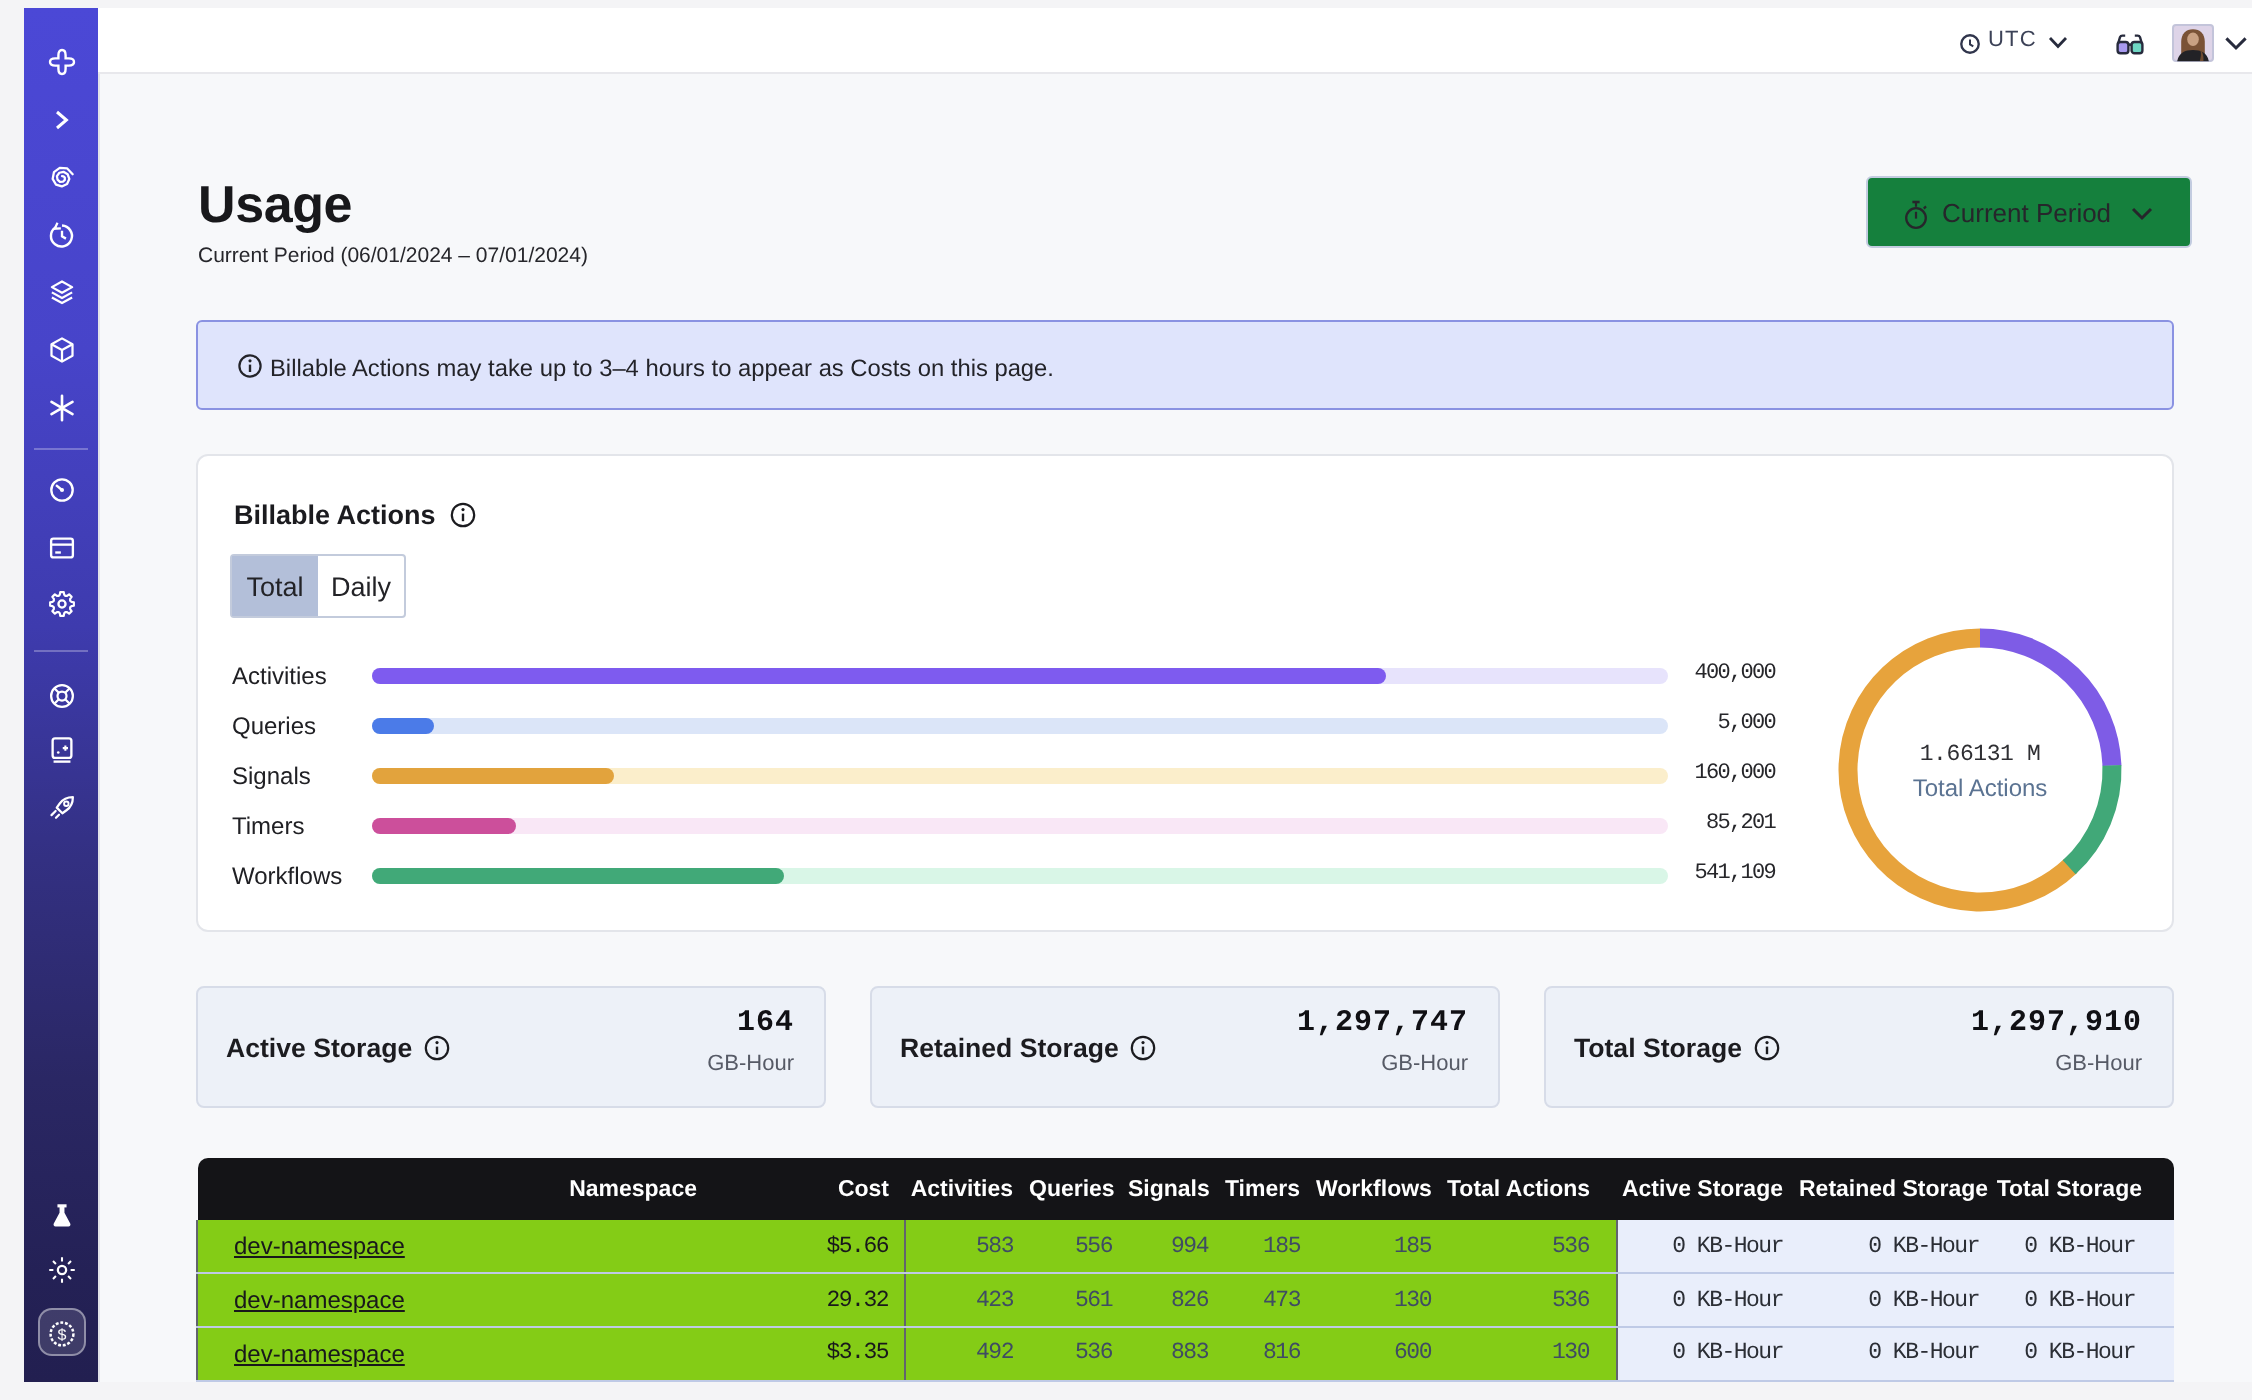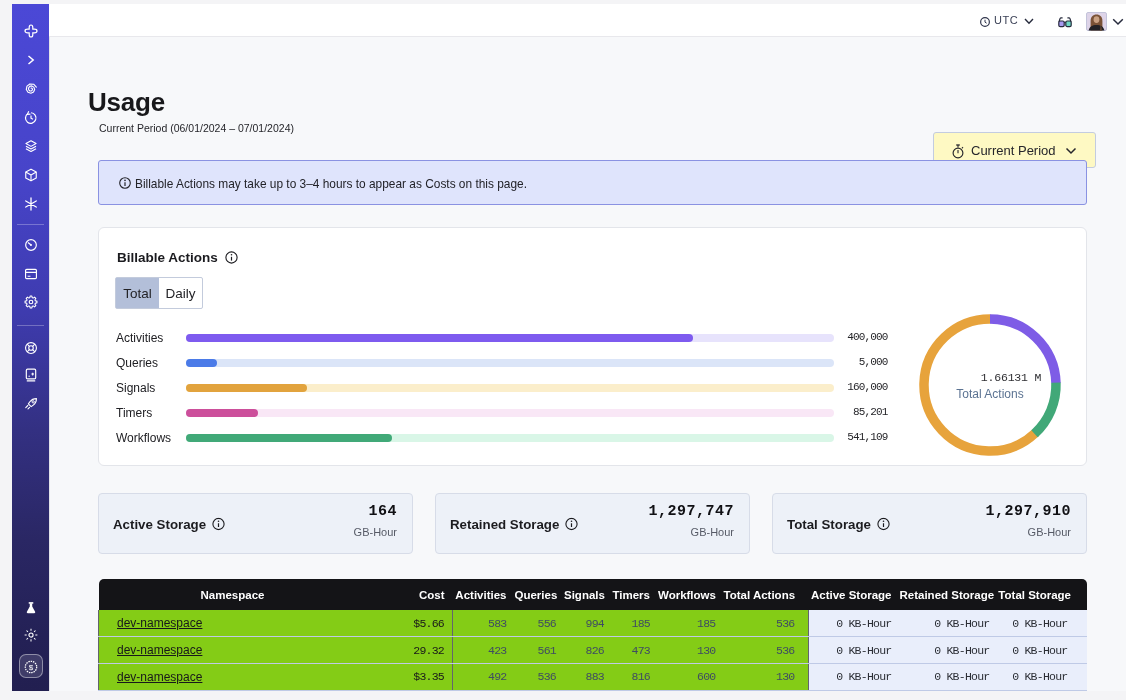--- a/index.html
+++ b/index.html
@@ -13,25 +13,25 @@
   
   #contentbg { left:49px; top:37px; width:1077px; height:654px; background:#f7f8fa; border-left:1px solid #e2e3e9; }
 
   
   #sidebar { left:12px; top:4px; width:37px; height:687px;
     background:linear-gradient(180deg,#4b48d6 0%, #4744c9 25%, #3e3bae 45%, #333082 62%, #2a2764 78%, #242156 92%, #221f50 100%); }
   .sicon { position:absolute; left:50%; transform:translate(-50%,-50%); }
   .sdiv { position:absolute; left:5px; width:27px; height:1px; background:rgba(255,255,255,0.28); }
 
   
-  #title { left:88px; top:87px; font-size:26px; font-weight:bold; color:#18181b; letter-spacing:-0.2px; }
+  #title { left:99px; top:87px; font-size:26px; font-weight:bold; color:#18181b; letter-spacing:-0.2px; }
   #subtitle { left:99px; top:122px; font-size:10.5px; color:#26262b; }
 
   
-  #period-btn { left:933px; top:88px; width:163px; height:36px; background:#fef9c3; border:1px solid #c3cce0; border-radius:3px;margin-top:44px; }
+  #period-btn { left:933px; top:88px; width:163px; height:36px; background:#15803d; border:1px solid #c3cce0; border-radius:3px; }
 
   
   #banner { left:98px; top:160px; width:989px; height:45px; background:#dfe4fc; border:1px solid #8a92e2; border-radius:3px; }
 
   
   #card { left:98px; top:227px; width:989px; height:239px; background:#fff; border:1px solid #e3e5ea; border-radius:6px; }
   #card-title { left:116px; top:249px; font-size:13.5px; font-weight:bold; color:#1b1b1f; }
   #tabs { left:114px; top:276px; width:88px; height:32px; border:1px solid #c3cbdc; border-radius:2px; background:#fff; display:flex; }
   #tabs .tab { flex:1; display:flex; align-items:center; justify-content:center; font-size:13.5px; color:#232327; }
   #tabs .tab.sel { background:#b3bfd9; }
@@ -44,21 +44,21 @@
   
   .stat { position:absolute; top:493px; width:315px; height:61px; background:#edf1f8; border:1px solid #d7dce8; border-radius:4px; }
   .stat .lbl { position:absolute; left:14px; top:50%; transform:translateY(-50%); font-size:13.3px; font-weight:bold; color:#1c1c20; display:flex; align-items:center; gap:6px; }
   .stat .val { position:absolute; right:15px; top:9px; text-align:right; font-family:"Liberation Mono", monospace; font-size:15px; font-weight:bold; color:#101014; letter-spacing:0.5px; }
   .stat .unit { position:absolute; right:15px; top:32px; text-align:right; font-size:11px; color:#565a66; }
 
   
   #tablewrap { left:98px; top:579px; width:989px; height:112px; overflow:hidden; }
   table { border-collapse:collapse; table-layout:fixed; width:989px; }
   thead th { background:#141417; color:#fff; font-size:11.5px; font-weight:bold; height:31px; padding:0; white-space:nowrap; }
-  thead th:first-child { border-radius:5px 0 0 0; text-align:center; padding-left:18px; }
+  thead th:first-child { border-radius:5px 0 0 0; text-align:right; padding-left:18px; }
   thead th:last-child { border-radius:0 5px 0 0; }
   thead th.r { text-align:right; padding-right:8px; }
   tbody td { background:#84cc16; font-size:11.5px; height:26.8px; padding:0; border-bottom:1px solid #bfcae6; white-space:nowrap; }
   tbody td.r { text-align:right; padding-right:8px; font-family:"Liberation Mono", monospace; letter-spacing:-0.75px; }
   tbody td.num { color:#3f4c63; }
   tbody td.cost { color:#18181b; }
   tbody td.stor { background:#e9eefb; color:#2b2e35; }
   tbody tr td:last-child { border-right:1px solid #c9d3ee; }
   tbody td.ns { padding-left:18px; }
   tbody td.ns span { font-size:12px; color:#18181b; text-decoration:underline; }
@@ -224,21 +224,21 @@
   <div class="bar-label" style="top:203px;">Workflows</div>
   <div class="bar-track" style="top:205.5px; background:#d9f6e7;"></div>
   <div class="bar-fill" style="top:205.5px; width:206px; background:#41a978;"></div>
   <div class="bar-val" style="top:203px;">541,109</div>
 
   <svg class="abs" style="left:811px; top:77px;" width="160" height="160" viewBox="0 0 160 160">
     <circle cx="80" cy="80" r="66" fill="none" stroke="#e7a33c" stroke-width="9.5" stroke-dasharray="257.5 414.7" transform="rotate(46.5 80 80)"></circle>
     <circle cx="80" cy="80" r="66" fill="none" stroke="#7e5ce6" stroke-width="9.5" stroke-dasharray="101.5 414.7" transform="rotate(-90 80 80)"></circle>
     <circle cx="80" cy="80" r="66" fill="none" stroke="#41a878" stroke-width="9.5" stroke-dasharray="57 414.7" transform="rotate(-2 80 80)"></circle>
   </svg>
-  <div class="abs mono" style="left:832px; top:143px; width:160px; text-align:center; font-size:11.5px; letter-spacing:-0.2px; color:#2f2f33;">1.66131 M</div>
+  <div class="abs mono" style="left:811px; top:143px; width:160px; text-align:center; font-size:11.5px; letter-spacing:-0.2px; color:#2f2f33;">1.66131 M</div>
   <div class="abs" style="left:811px; top:159px; width:160px; text-align:center; font-size:12px; color:#5b7392;">Total Actions</div>
 </div>
 <div class="stat" style="left:98px;">
   <div class="lbl">Active Storage <svg width="13" height="13" viewBox="0 0 13 13">
         <circle cx="6.5" cy="6.5" r="5.6" fill="none" stroke="#1b1b1f" stroke-width="1.1"></circle>
         <line x1="6.5" y1="5.8" x2="6.5" y2="9.6" stroke="#1b1b1f" stroke-width="1.2"></line>
         <circle cx="6.5" cy="3.8" r="0.8" fill="#1b1b1f"></circle>
       </svg></div>
   <div class="val">164</div>
     <div class="unit">GB-Hour</div>

